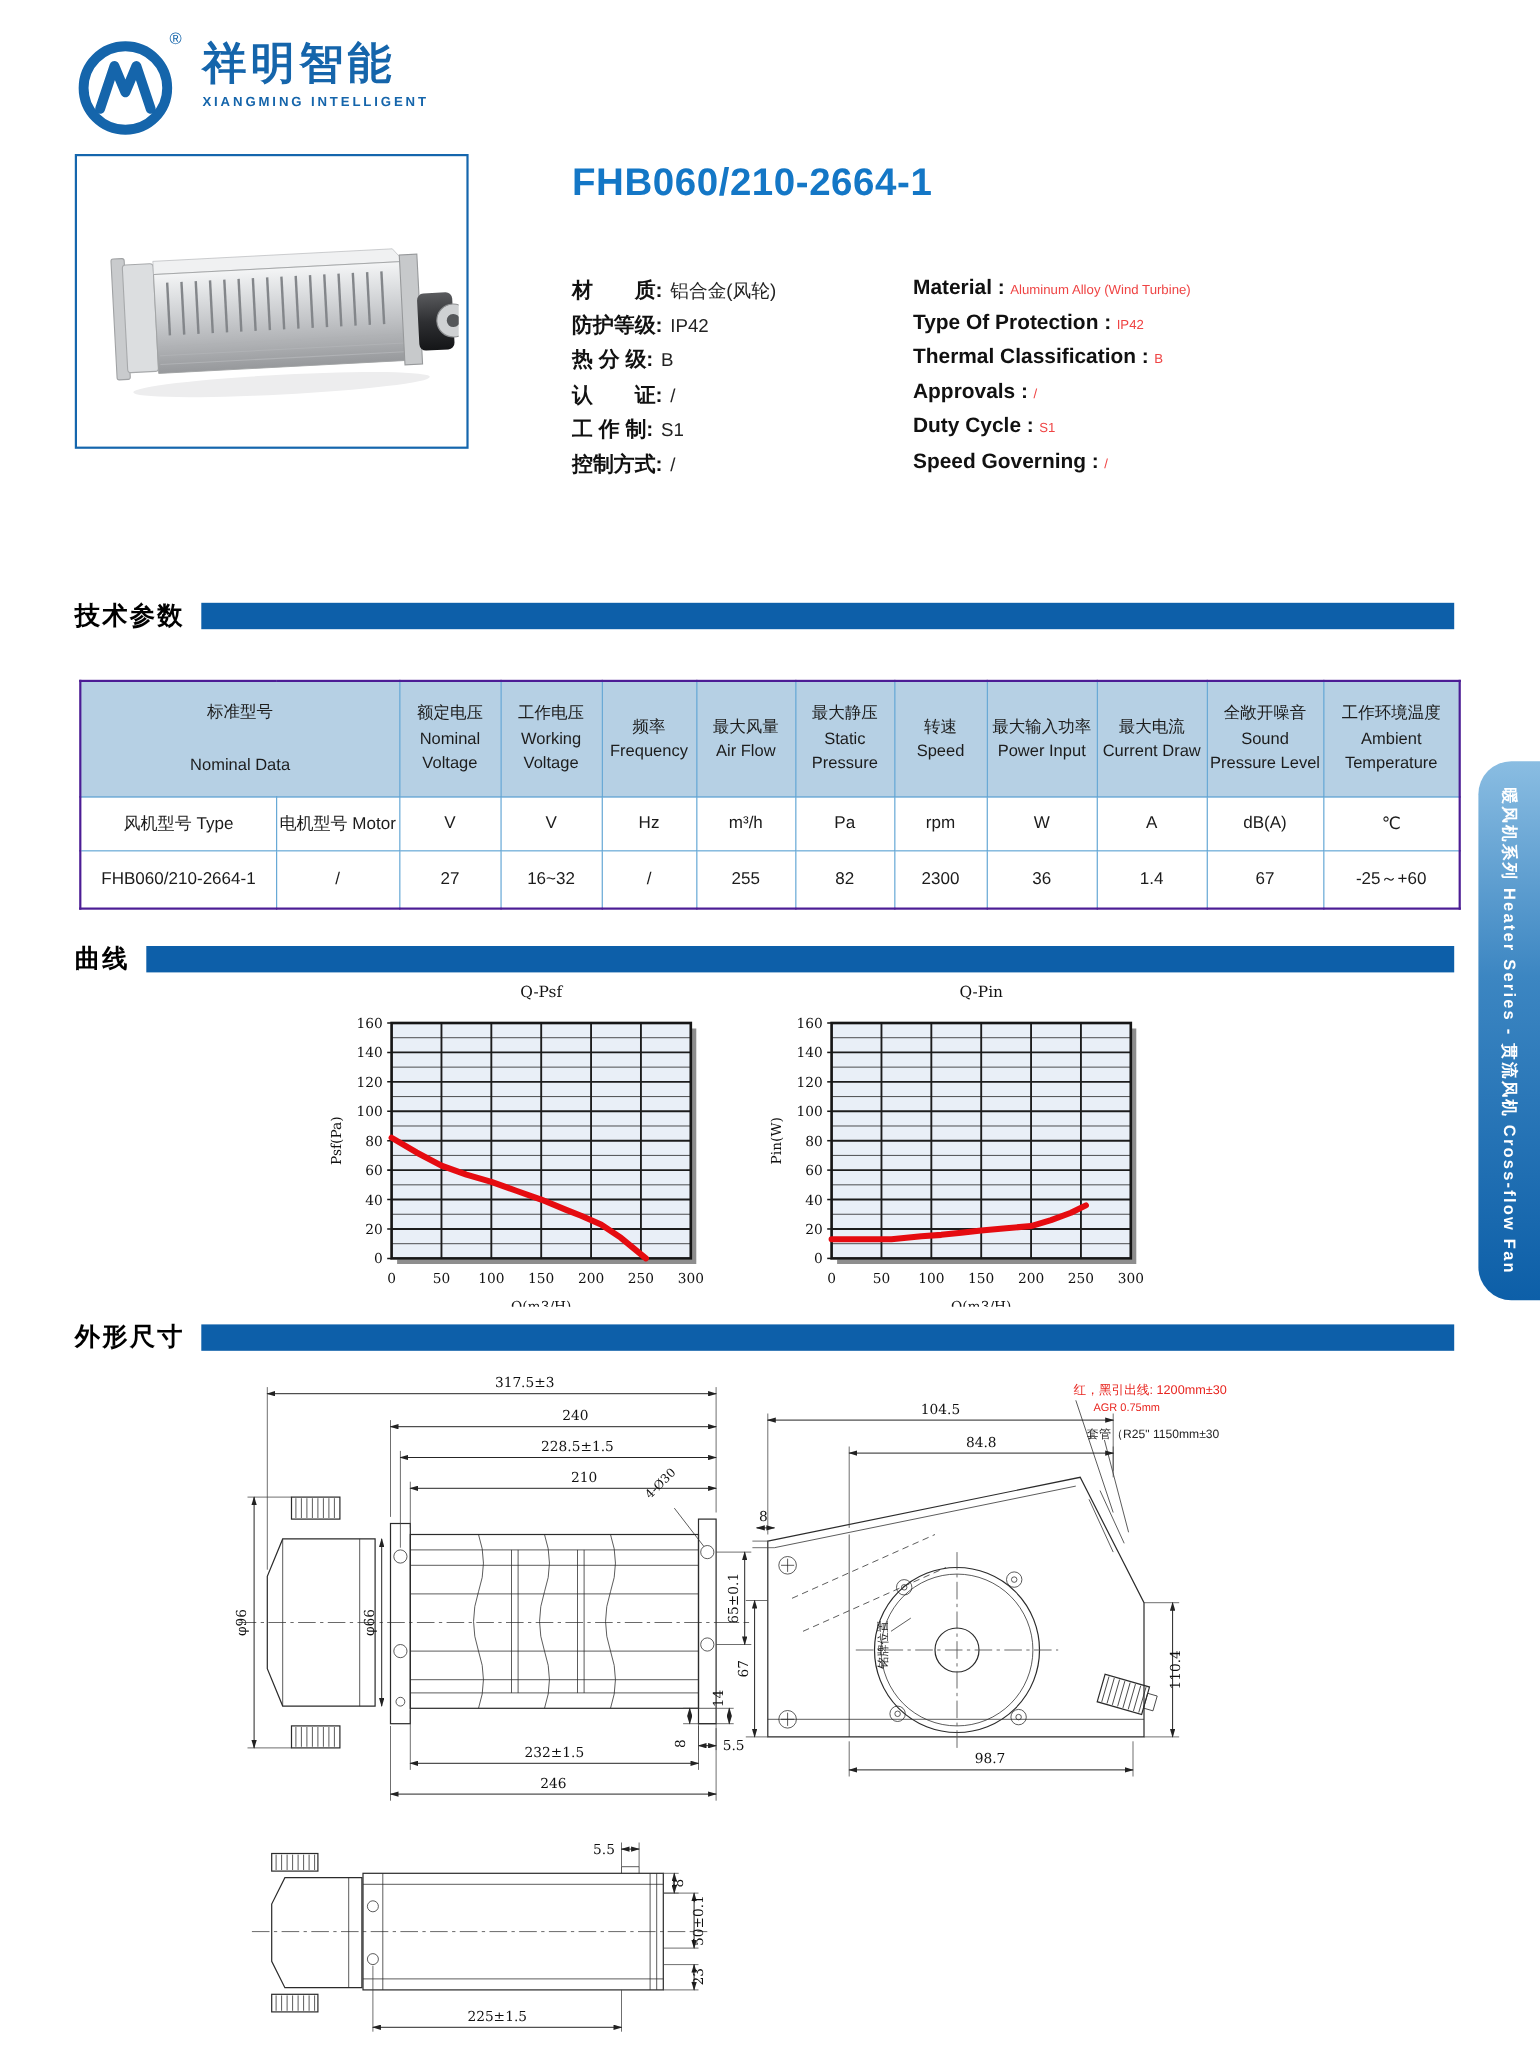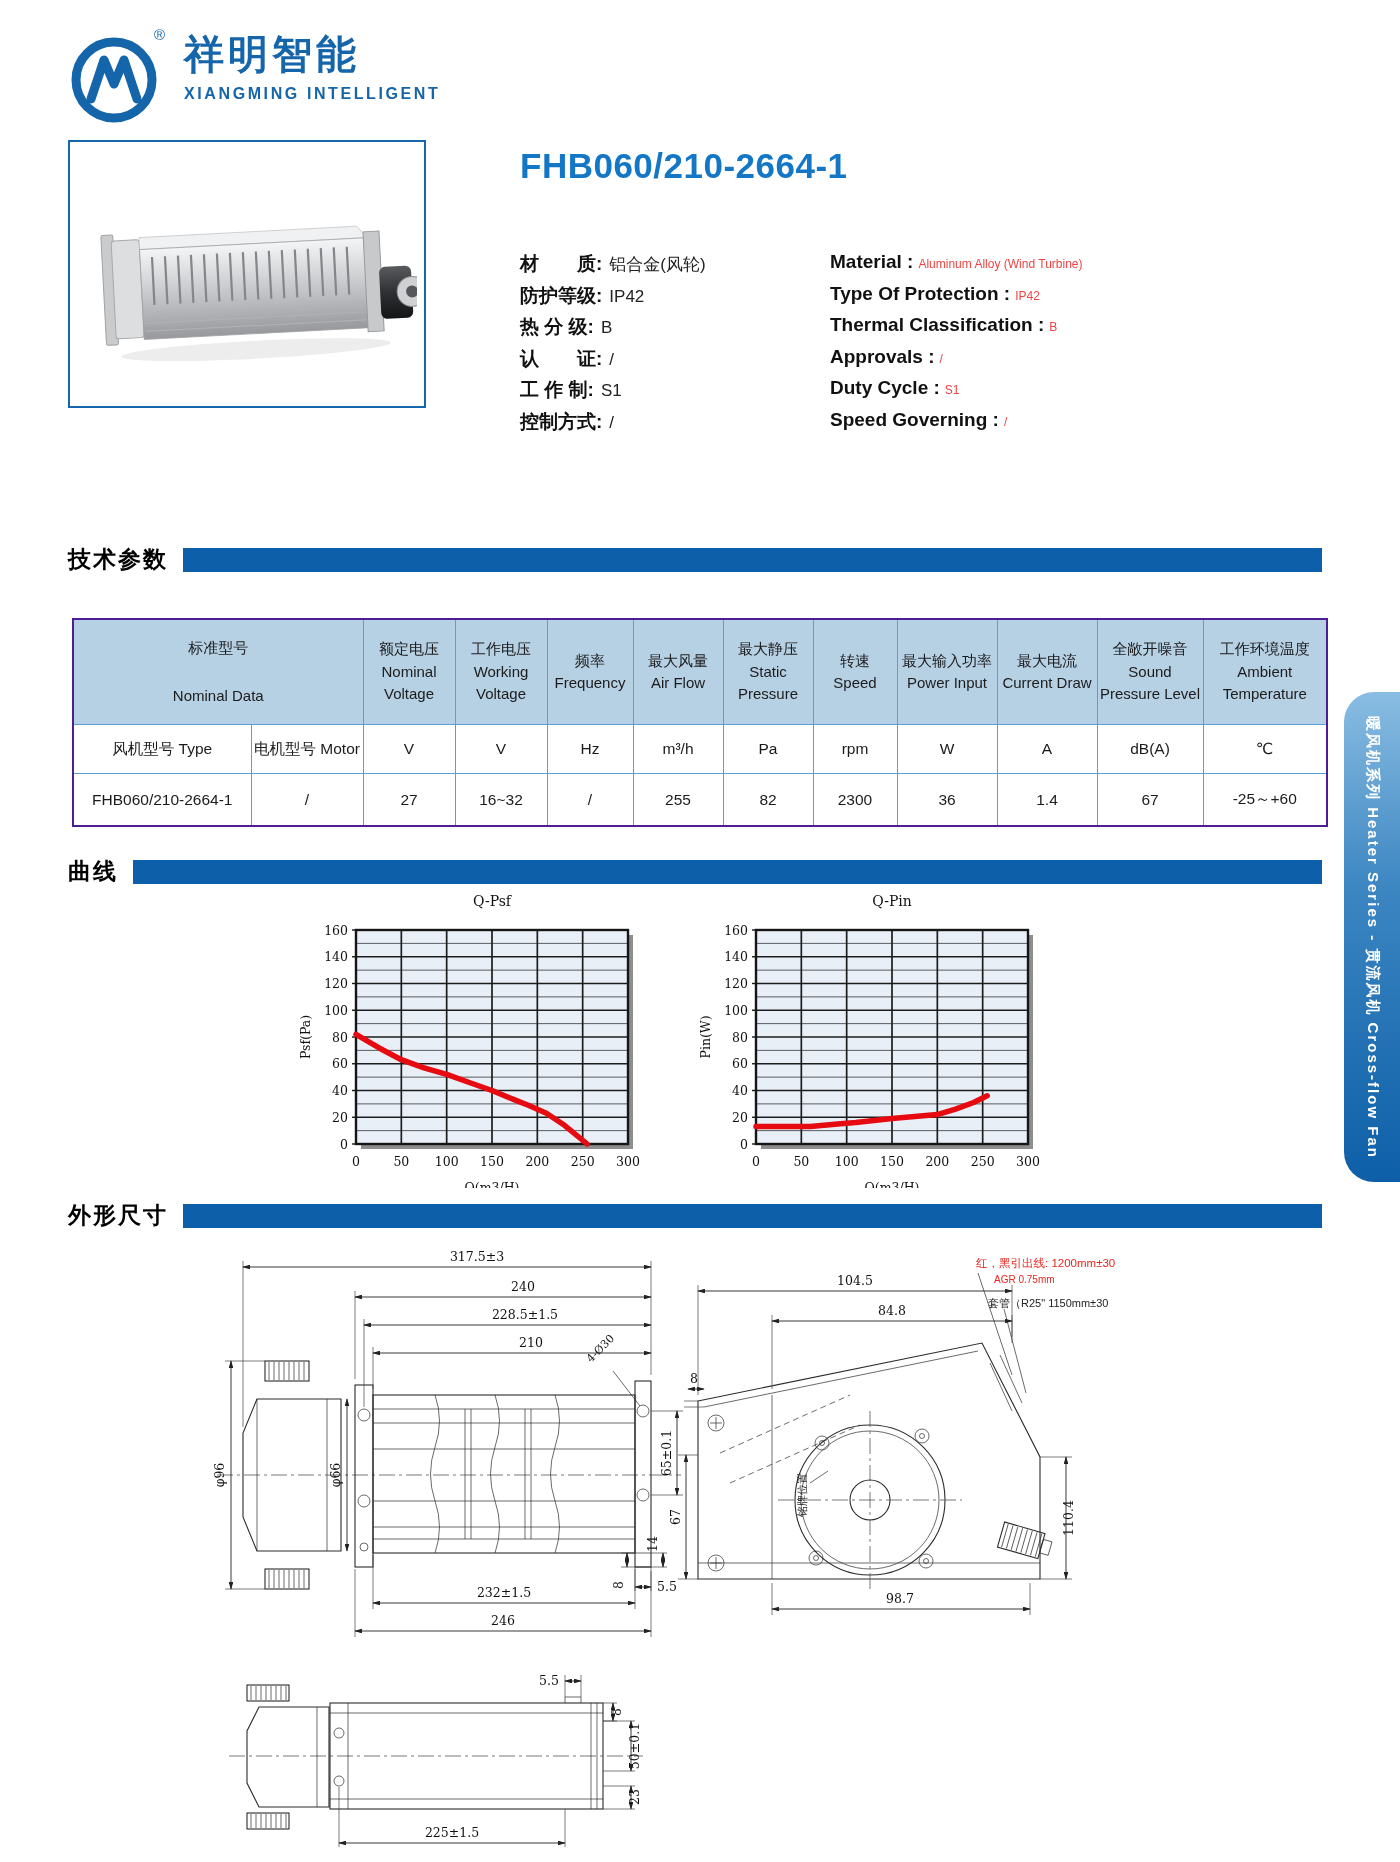--- a/index.html
+++ b/index.html
@@ -1,22 +1,22 @@
 <!DOCTYPE html>
 <html><head>
 <meta charset="utf-8">
 <style>
   html,body{margin:0;padding:0;background:#ffffff;}
   body{font-family:"Liberation Sans","DejaVu Sans",sans-serif;color:#1b1b1b;}
   .page{position:relative;width:1400px;height:1862px;background:#fff;overflow:hidden;}
   .abs{position:absolute;}
 
   
-  .brand-cn{font-size:40px;font-weight:bold;color:#1565ab;letter-spacing:4px;line-height:1;font-family:Liberation Mono, monospace;}
-  .brand-en{font-size:16px;font-weight:bold;color:#1565ab;letter-spacing:2.6px;margin-top:7px;}
+  .brand-cn{font-size:40px;font-weight:bold;color:#1565ab;letter-spacing:4px;line-height:1;}
+  .brand-en{font-size:12px;font-weight:bold;color:#1565ab;letter-spacing:2.6px;margin-top:7px;}
 
   
   .photo-box{left:68px;top:140px;width:354px;height:264px;border:2px solid #1566ad;display:flex;align-items:center;justify-content:center;}
 
   
   .model-title{left:520px;top:146px;font-size:35px;font-weight:bold;color:#1477c6;letter-spacing:.5px;}
   .specs{left:520px;top:251px;width:812px;}
   .spec-row{position:relative;height:31.6px;white-space:nowrap;}
   .sc-l{font-weight:bold;font-size:19px;color:#111;}
   .sc-v{font-size:17px;color:#222;margin-left:7px;text-align:center;}

